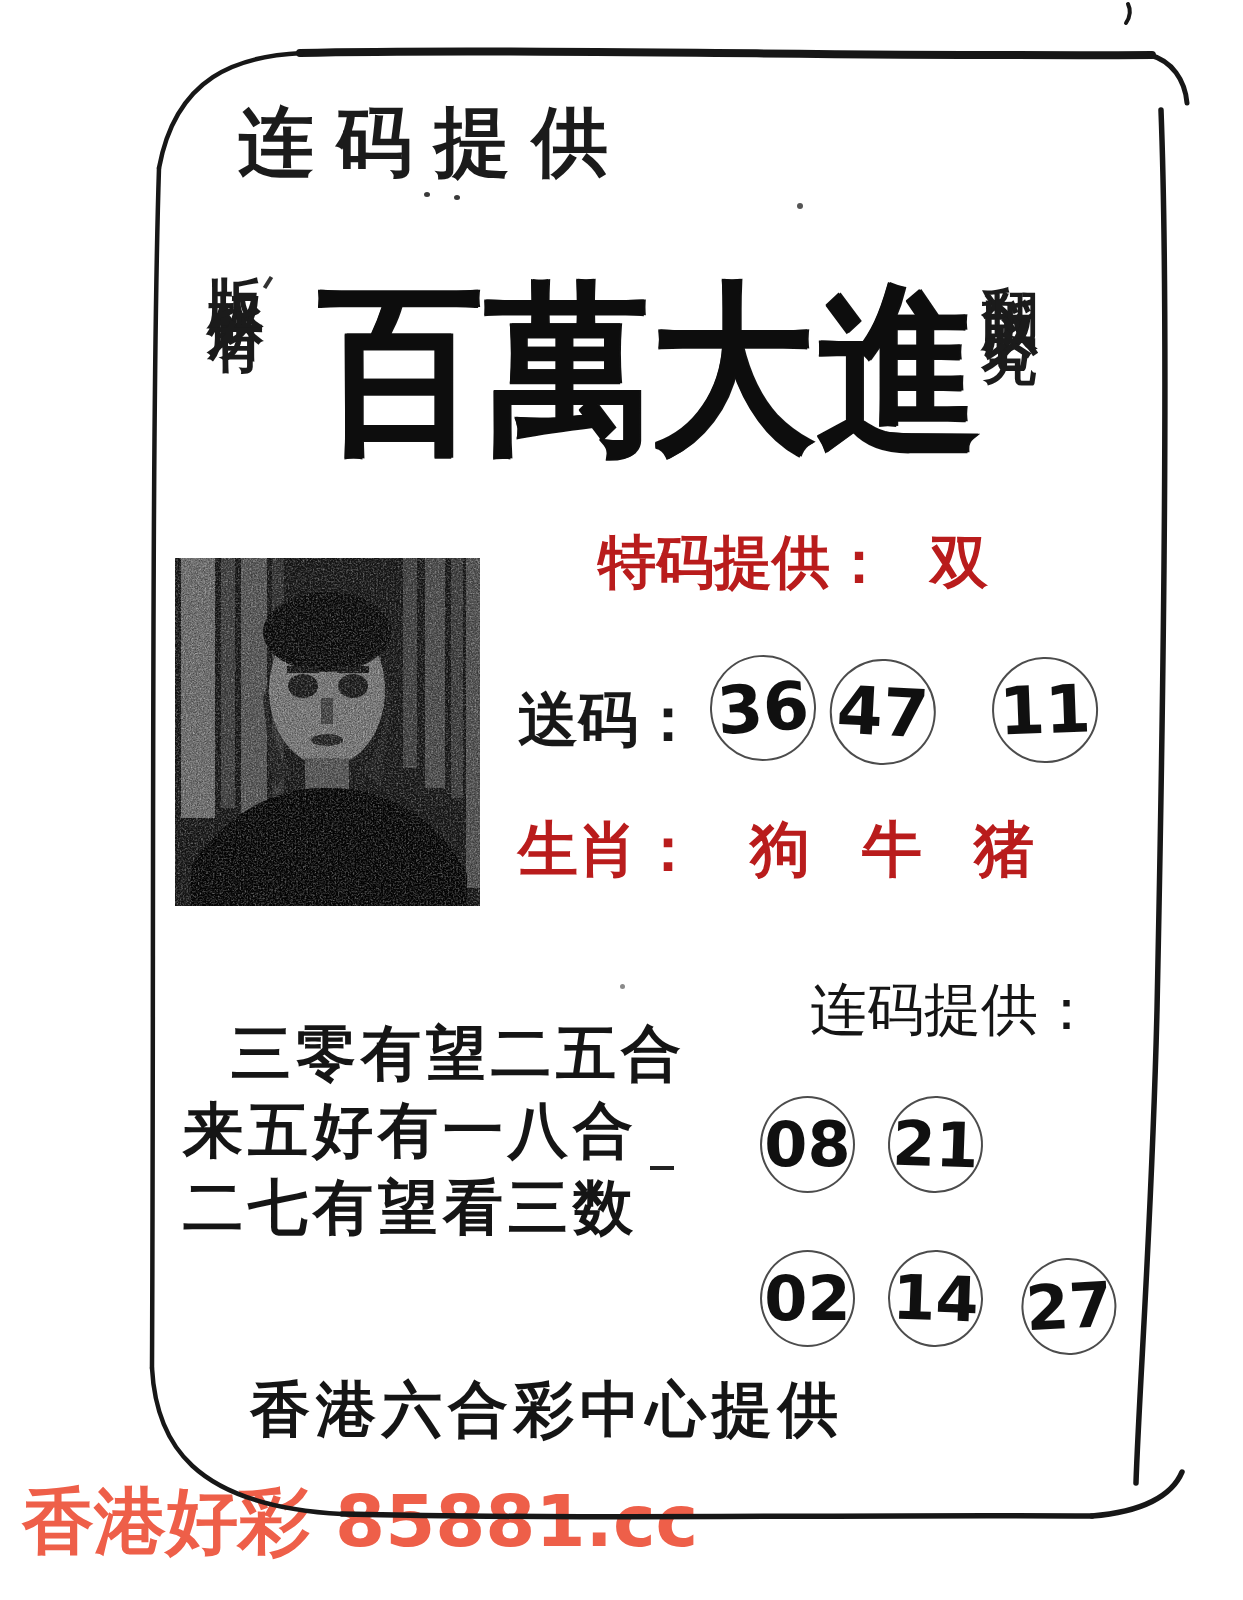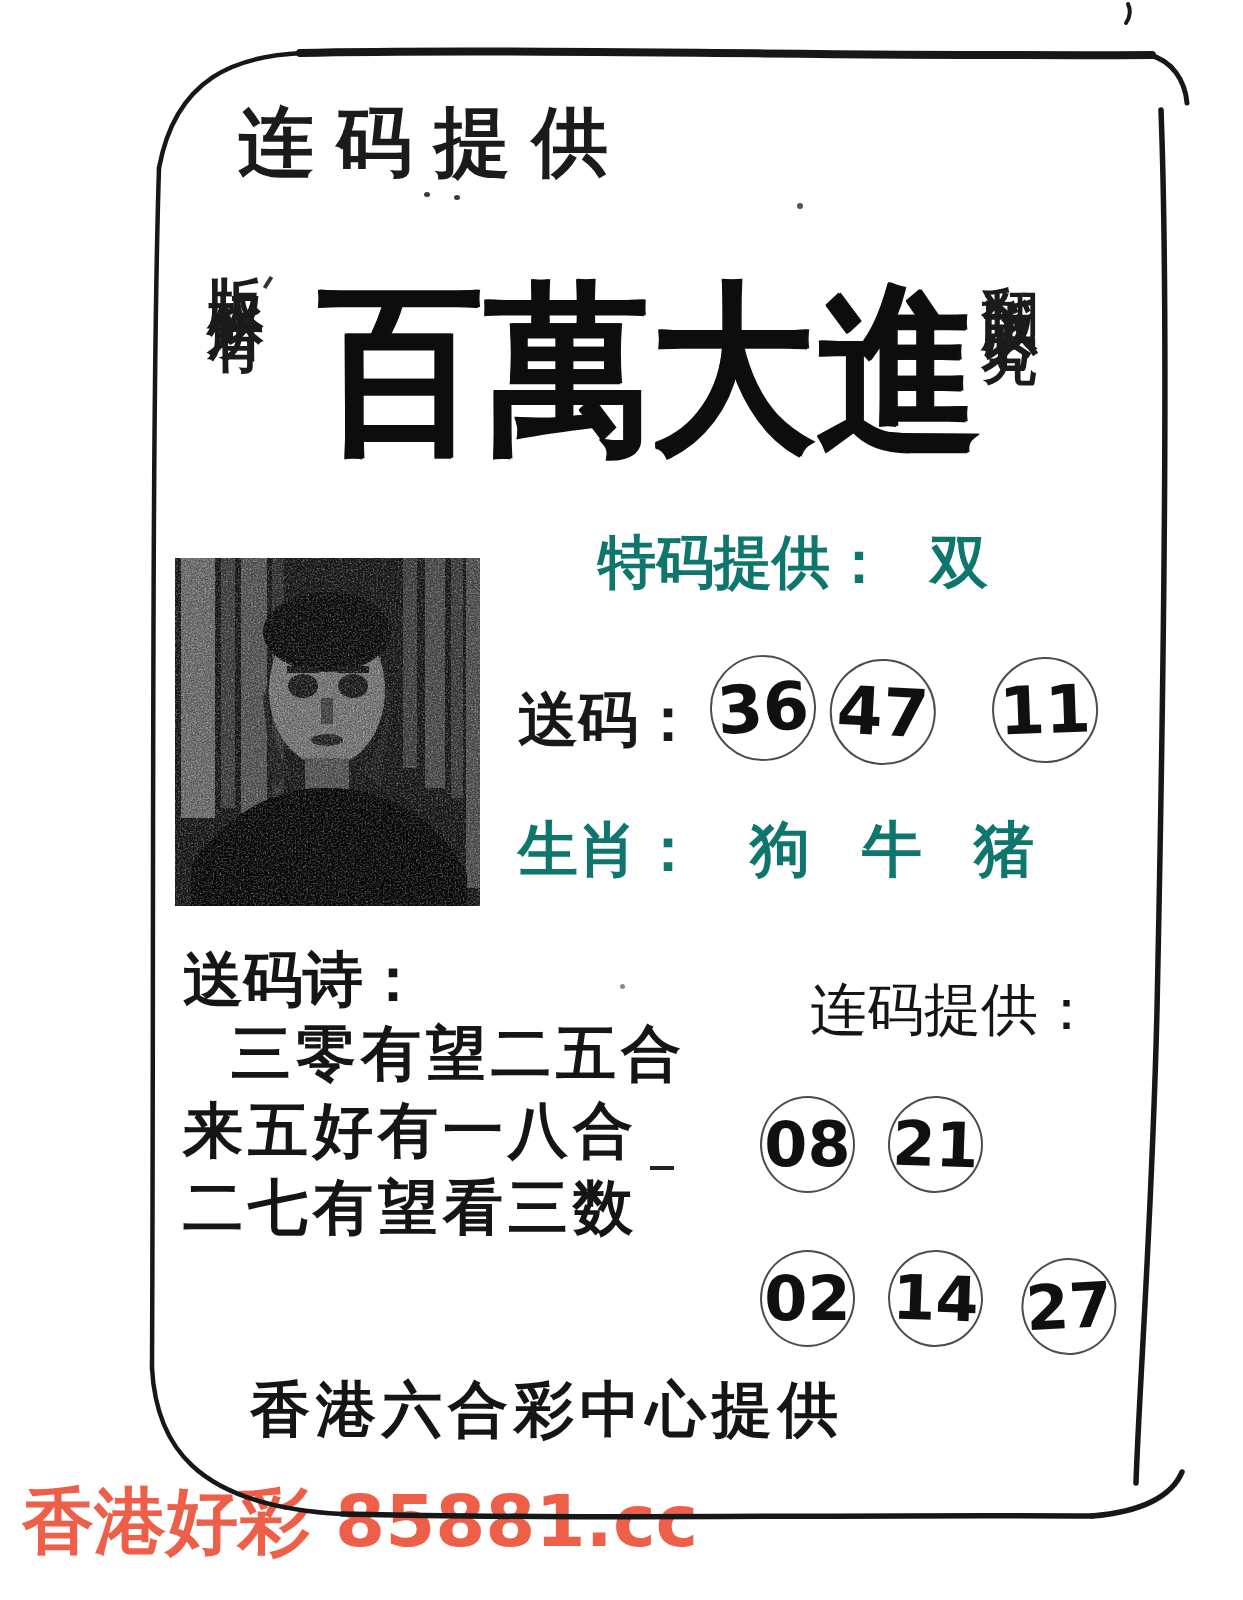--- a/index.html
+++ b/index.html
@@ -20,21 +20,21 @@
   }
   .copyright-left{left:208px;top:232px;}
   .copyright-right{left:982px;top:240px;}
   .main-title{
     left:318px;top:248px;font-size:164px;font-weight:bold;letter-spacing:2px;
     white-space:nowrap;transform:scaleY(1.12);transform-origin:top left;
     text-shadow:2px 0 0 #111, 0 1px 0 #111;color:#0d0d0d;
   }
 
   
-  .line{white-space:nowrap;font-weight:600;color:#0f766e;}
+  .line{white-space:nowrap;font-weight:600;color:#b91c1c;}
   .special-line{left:598px;top:524px;font-size:58px;}
   .special-value{margin-left:42px;}
   .flexrow{display:flex;align-items:center;}
   .gift-line{left:518px;top:655px;align-items:flex-end;}
   .gift-label{font-size:60px;font-weight:600;color:#181818;white-space:nowrap;}
   .zodiac-line{left:518px;top:810px;font-size:60px;}
   .zodiac-val{margin-left:52px;}
   .zodiac-val:first-of-type{margin-left:58px;}
 
   
@@ -148,21 +148,20 @@
     <span class="gift-label">送码：</span>
     <div class="circle c-big">36</div>
     <div class="circle c-big">47</div>
     <div class="circle c-big">11</div>
   </div>
 
   <div class="abs line zodiac-line">
     <span>生肖：</span><span class="zodiac-val">狗</span><span class="zodiac-val">牛</span><span class="zodiac-val">猪</span>
   </div>
 
-  <div class="abs poem-title">送码诗：</div>
   <div class="abs poem-line pl0">三零有望二五合</div>
   <div class="abs poem-line pl1">来五好有一八合</div>
   <div class="abs poem-line pl2">二七有望看三数</div>
 
   <div class="abs lianma-label">连码提供：</div>
   <div class="abs flexrow lianma-row row1">
     <div class="circle c-med">08</div>
     <div class="circle c-med">21</div>
   </div>
   <div class="abs flexrow lianma-row row2">

